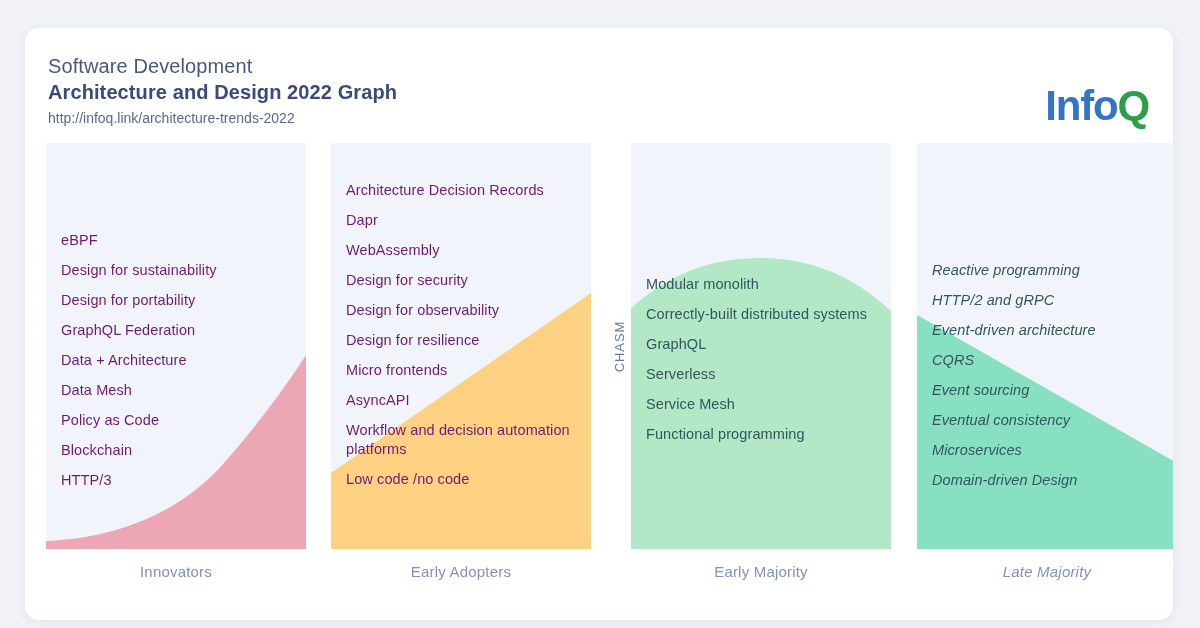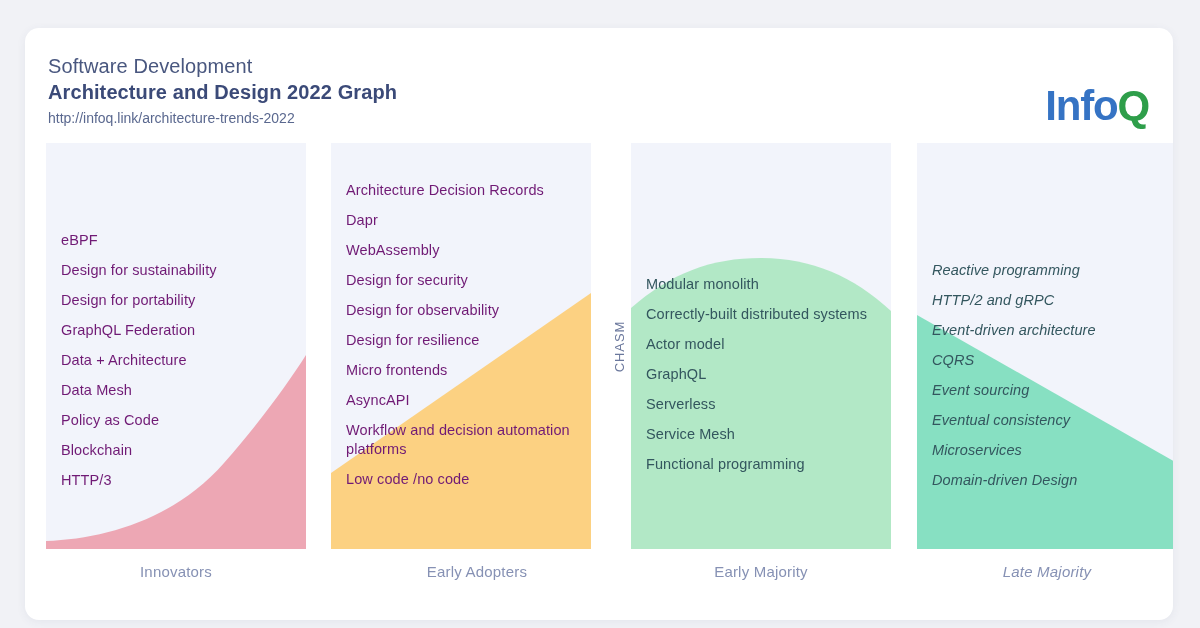--- a/index.html
+++ b/index.html
@@ -136,21 +136,21 @@
   .axis-label {
     position: absolute;
     top: 535px;
     width: 260px;
     text-align: center;
     font-size: 15px;
     color: #8691b4;
     letter-spacing: 0.2px;
   }
   #lbl-0 { left: 21px; }
-  #lbl-1 { left: 322px; }
+  #lbl-1 { left: 306px; }
   #lbl-2 { left: 606px; }
   #lbl-3 { left: 892px; font-style: italic; }
 </style>
 </head>
 <body>
 
 <div id="card">
 
   <div id="header">
     <div id="titles">
@@ -196,21 +196,20 @@
     </div>
   </div>
 
   <div class="col" id="col-2">
     <svg class="wave" viewBox="0 0 260 406" preserveAspectRatio="none">
       <path d="M0,406 L0,165 C40,130 80,115 130,115 C180,115 222,133 260,168 L260,406 Z" fill="#b2e8c6"></path>
     </svg>
     <div class="items">
       <div class="item">Modular monolith</div>
       <div class="item">Correctly-built distributed systems</div>
-      <div class="item">Actor model</div>
       <div class="item">GraphQL</div>
       <div class="item">Serverless</div>
       <div class="item">Service Mesh</div>
       <div class="item">Functional programming</div>
     </div>
   </div>
 
   <div class="col" id="col-3">
     <svg class="wave" viewBox="0 0 260 406" preserveAspectRatio="none">
       <path d="M0,406 L0,172 L260,320 L260,406 Z" fill="#87e0c2"></path>

